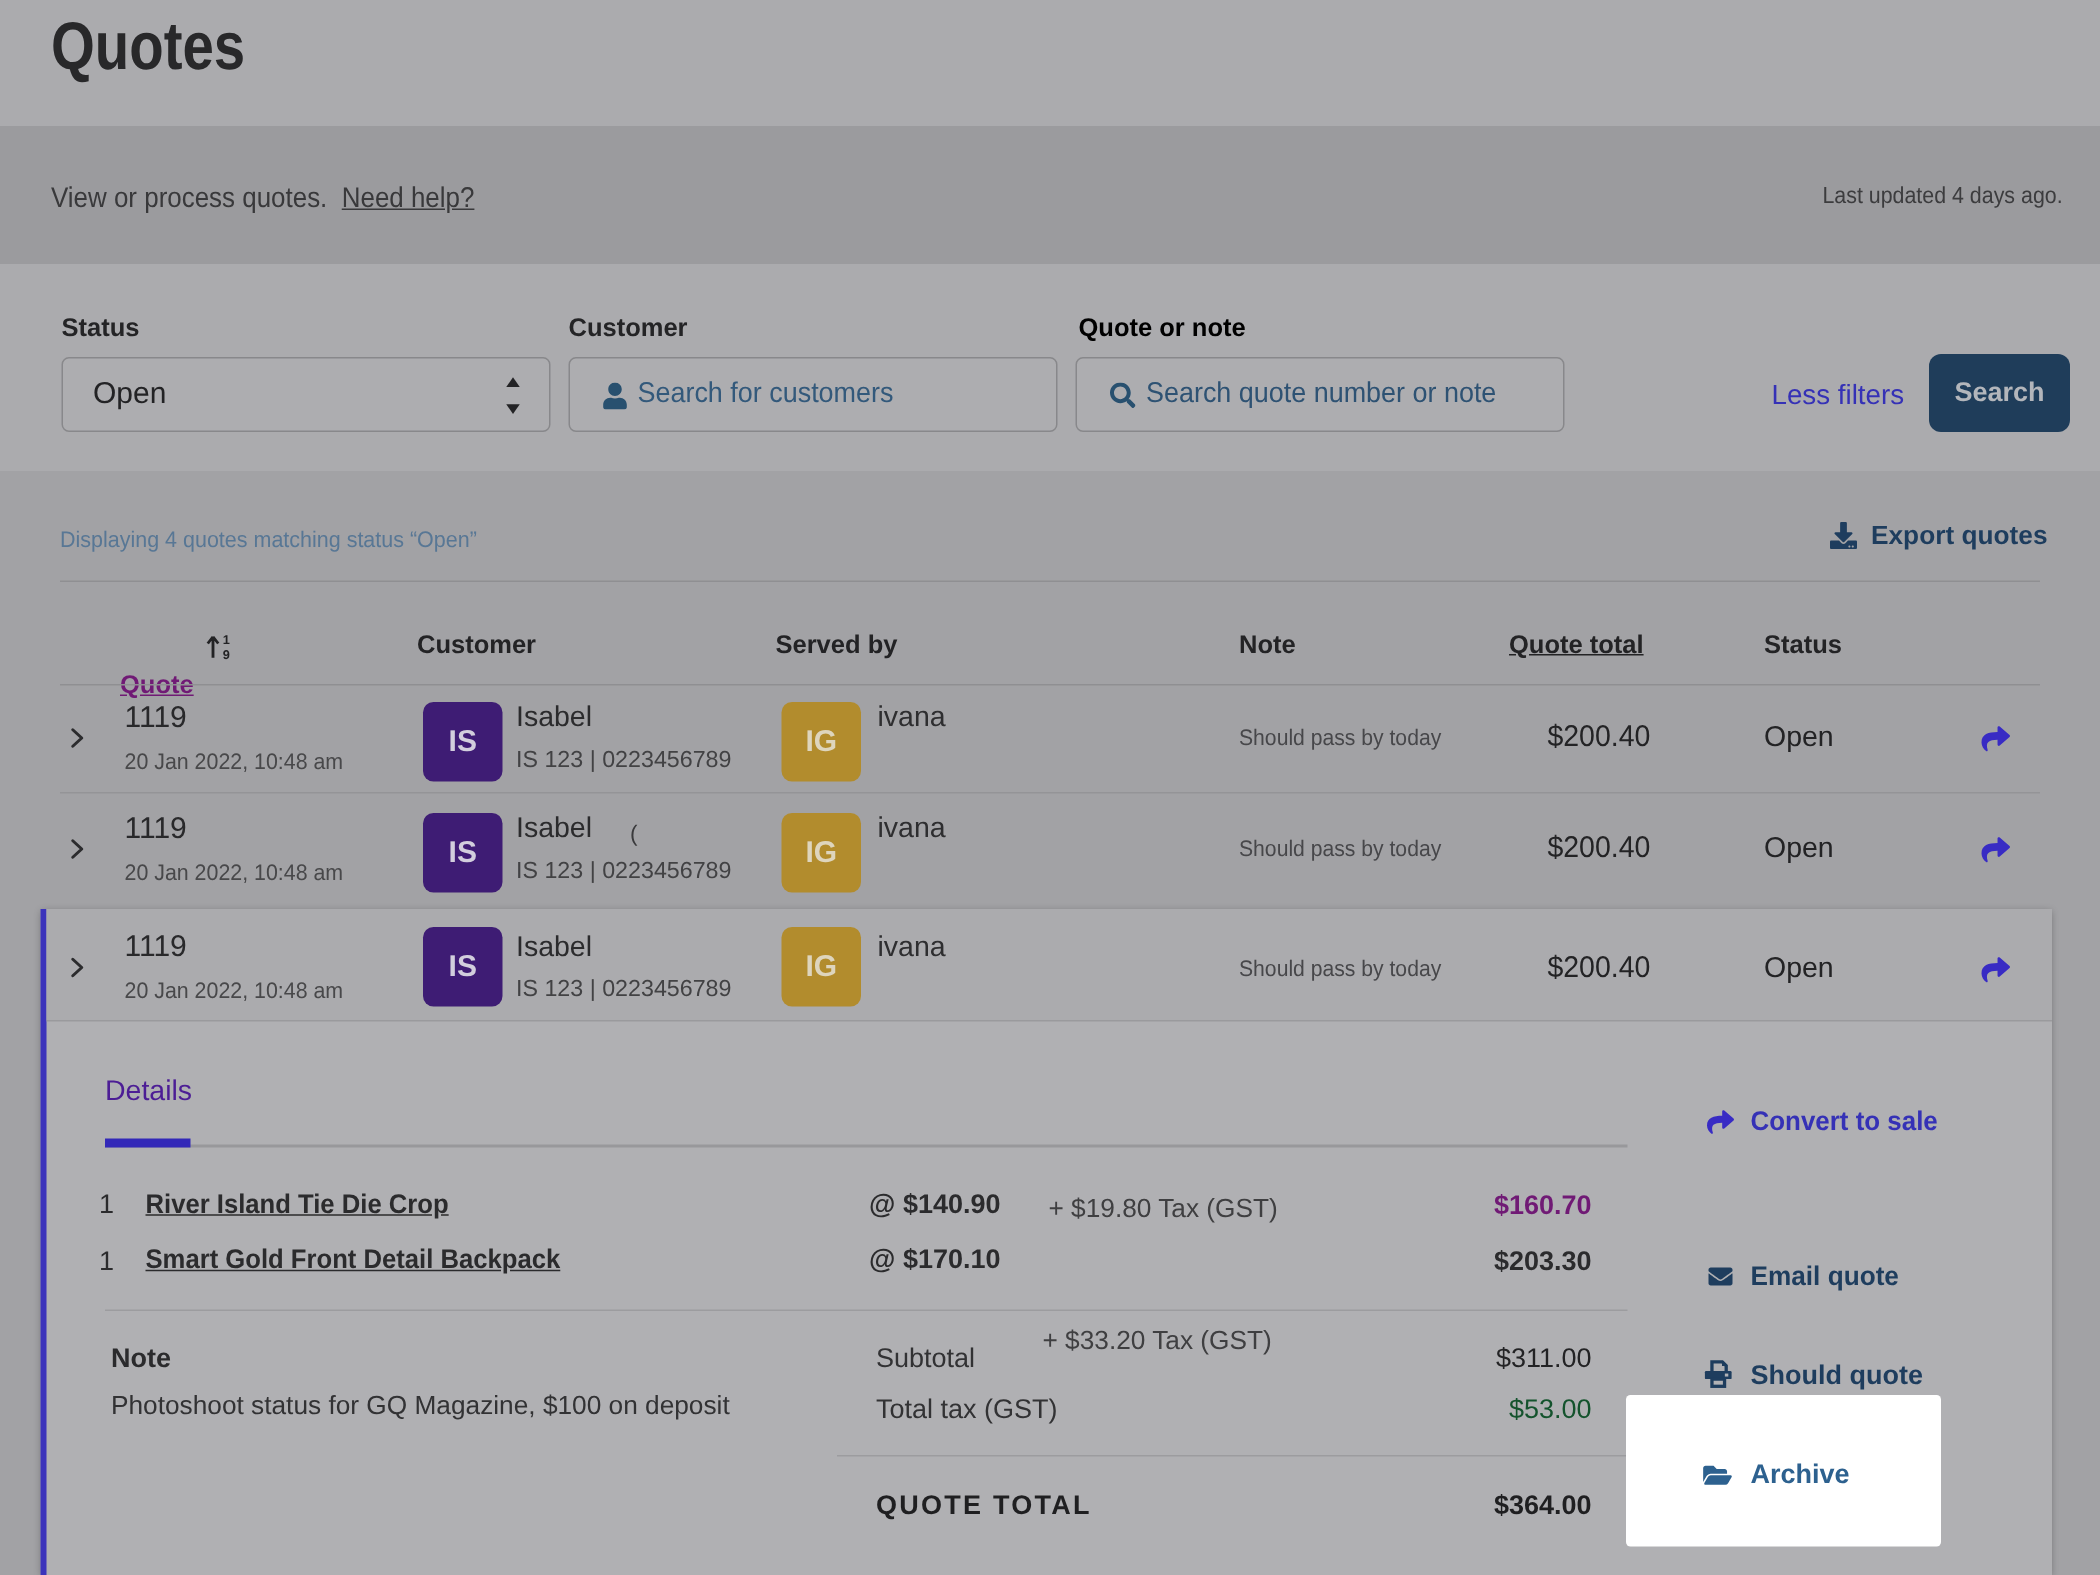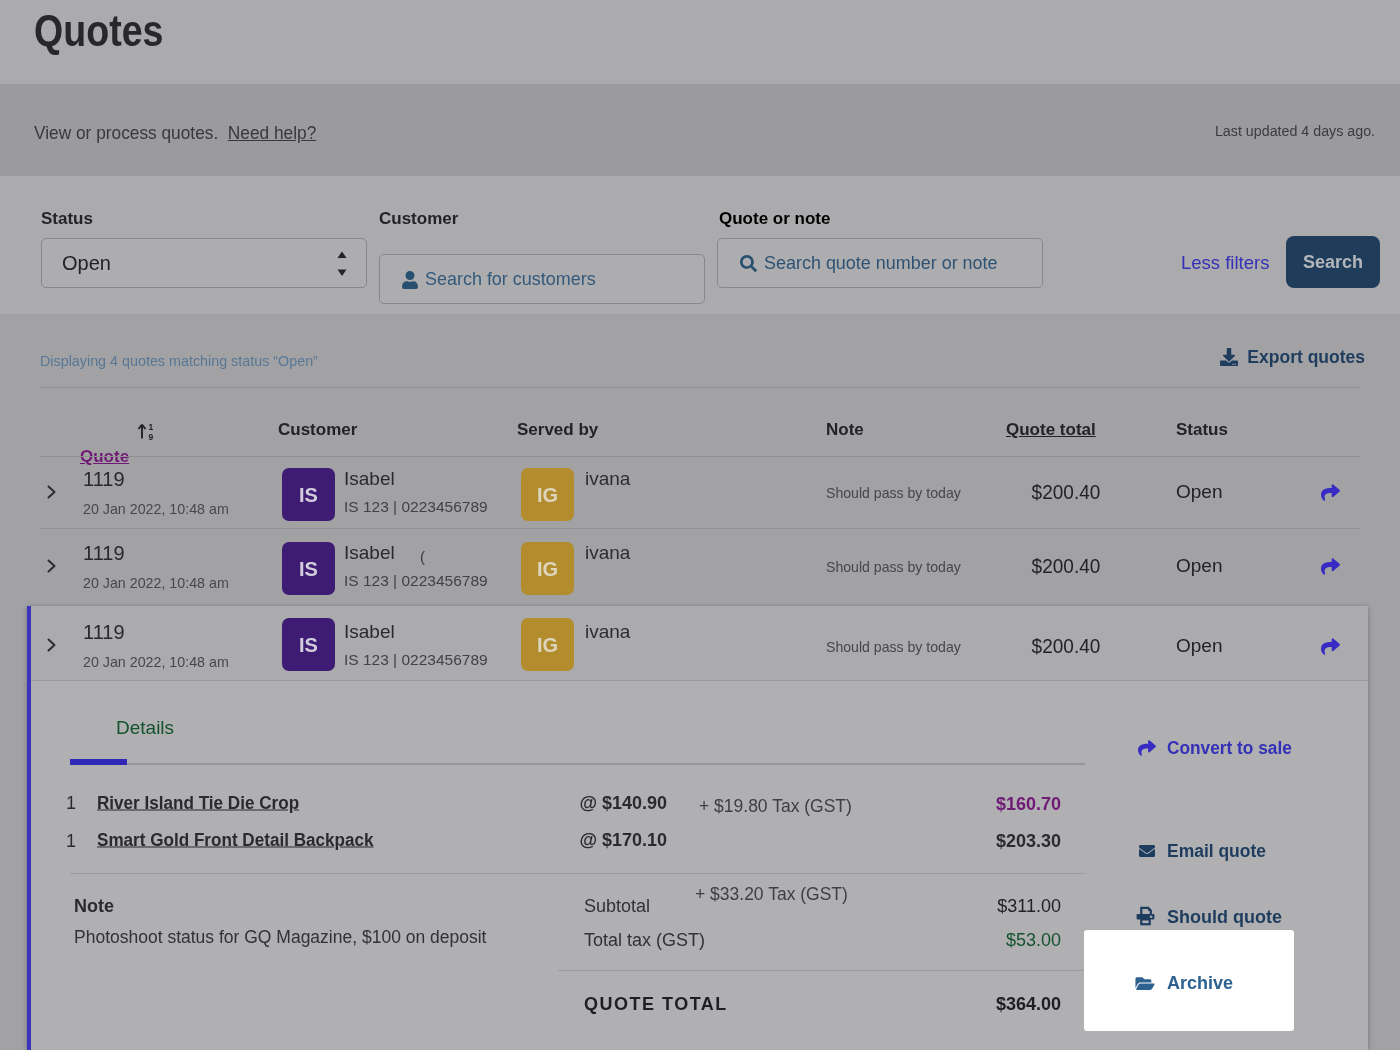--- a/index.html
+++ b/index.html
@@ -27,21 +27,21 @@
   <div class="abs vc" style="left:719px;top:43px;font-size:17px;font-weight:bold;color:#000000;">Quote or note</div>
 
   <div class="abs" style="left:41px;top:62px;width:326px;height:50px;border:1px solid #88888b;border-radius:5px;background:#adadb0;">
     <div class="abs vc" style="left:20px;top:24px;font-size:20px;color:#232325;">Open</div>
     <svg class="abs" style="right:18px;top:12px;" width="12" height="26" viewBox="0 0 12 26">
       <path d="M1.5 7 L6 0.5 L10.5 7 Z" fill="#232325"></path>
       <path d="M1.5 18.5 L6 25 L10.5 18.5 Z" fill="#232325"></path>
     </svg>
   </div>
 
-  <div class="abs" style="left:379px;top:62px;width:326px;height:50px;border:1px solid #88888b;border-radius:5px;background:#adadb0;margin-top:16px;">
+  <div class="abs" style="left:379px;top:62px;width:326px;height:50px;border:1px solid #88888b;border-radius:5px;background:#adadb0;">
     <svg class="abs" style="left:22px;top:16px;" width="16" height="18" viewBox="0 0 448 512">
       <path fill="#28506f" d="M224 256c70.7 0 128-57.3 128-128S294.7 0 224 0 96 57.3 96 128s57.3 128 128 128zm89.6 32h-16.7c-22.2 10.2-46.9 16-72.9 16s-50.6-5.8-72.9-16h-16.7C60.2 288 0 348.2 0 422.4V464c0 26.5 21.5 48 48 48h352c26.5 0 48-21.5 48-48v-41.6c0-74.2-60.2-134.4-134.4-134.4z"></path>
     </svg>
     <div class="abs vc" style="left:45px;top:24px;font-size:19px;color:#33597b;transform:translateY(-50%) scaleX(0.945);transform-origin:0 50%;">Search for customers</div>
   </div>
 
   <div class="abs" style="left:717px;top:62px;width:326px;height:50px;border:1px solid #88888b;border-radius:5px;background:#adadb0;">
     <svg class="abs" style="left:22px;top:16px;" width="17" height="17" viewBox="0 0 512 512">
       <path fill="#28506f" d="M505 442.7L405.3 343c-4.5-4.5-10.6-7-17-7H372c27.6-35.3 44-79.7 44-128C416 93.1 322.9 0 208 0S0 93.1 0 208s93.1 208 208 208c48.3 0 92.7-16.4 128-44v16.3c0 6.4 2.5 12.5 7 17l99.7 99.7c9.4 9.4 24.6 9.4 34 0l28.3-28.3c9.4-9.3 9.4-24.5 0-33.9zM208 336c-70.7 0-128-57.2-128-128 0-70.6 57.2-128 128-128 70.6 0 128 57.2 128 128 0 70.6-57.2 128-128 128z"></path>
     </svg>
@@ -140,21 +140,21 @@
   <div class="abs vc" style="left:0;width:53px;text-align:center;top:26.5px;font-size:20px;font-weight:bold;color:#ded5bd;">IG</div>
 </div>
 <div class="abs vc" style="left:585px;top:632px;font-size:19px;color:#2e2e30;">ivana</div>
 <div class="abs vc" style="left:826px;top:646px;font-size:15px;color:#47474a;transform:translateY(-50%) scaleX(0.94);transform-origin:0 50%;">Should pass by today</div>
 <div class="abs vc rt" style="right:300px;top:646px;font-size:20px;color:#232325;transform:translateY(-50%) scaleX(0.95);transform-origin:100% 50%;">$200.40</div>
 <div class="abs vc" style="left:1176px;top:646px;font-size:19px;color:#232325;">Open</div>
 <svg class="abs" style="left:1320px;top:637px;" width="21" height="19" viewBox="0 0 512 512">
   <path fill="#382bc4" d="M503.691 189.836L327.687 37.851C312.281 24.546 288 35.347 288 56.015v80.053C127.371 137.907 0 170.1 0 322.326c0 61.441 39.581 122.309 83.333 154.132 13.653 9.931 33.111-2.533 28.077-18.631C66.066 312.814 132.917 274.316 288 272.085V360c0 20.7 24.3 31.453 39.687 18.164l176.004-152c11.071-9.562 11.086-26.753 0-36.328z"></path>
 </svg>
 
-<div class="abs vc" style="left:70px;top:728px;font-size:19px;color:#14532d;margin-left:46px;">Details</div>
+<div class="abs vc" style="left:70px;top:728px;font-size:19px;color:#4c1d95;">Details</div>
 <div class="abs" style="left:70px;top:763px;width:1015px;height:1.5px;background:#98989b;"></div>
 <div class="abs" style="left:70px;top:758.5px;width:57px;height:6px;background:#3228b8;"></div>
 
 <div class="abs vc rt" style="right:1324px;top:803px;font-size:18px;color:#2b2b2d;">1</div>
 <div class="abs vc" style="left:97px;top:803px;font-size:18px;font-weight:bold;color:#2b2b2d;text-decoration:underline;transform:translateY(-50%) scaleX(0.95);transform-origin:0 50%;">River Island Tie Die Crop</div>
 <div class="abs vc rt" style="right:733px;top:803px;font-size:18px;font-weight:bold;color:#2b2b2d;">@ $140.90</div>
 <div class="abs vc" style="left:699px;top:806px;font-size:17.5px;color:#3f3f41;">+ $19.80 Tax (GST)</div>
 <div class="abs vc rt" style="right:339px;top:804px;font-size:18px;font-weight:bold;color:#701a75;">$160.70</div>
 
 <div class="abs vc rt" style="right:1324px;top:841px;font-size:18px;color:#2b2b2d;">1</div>

